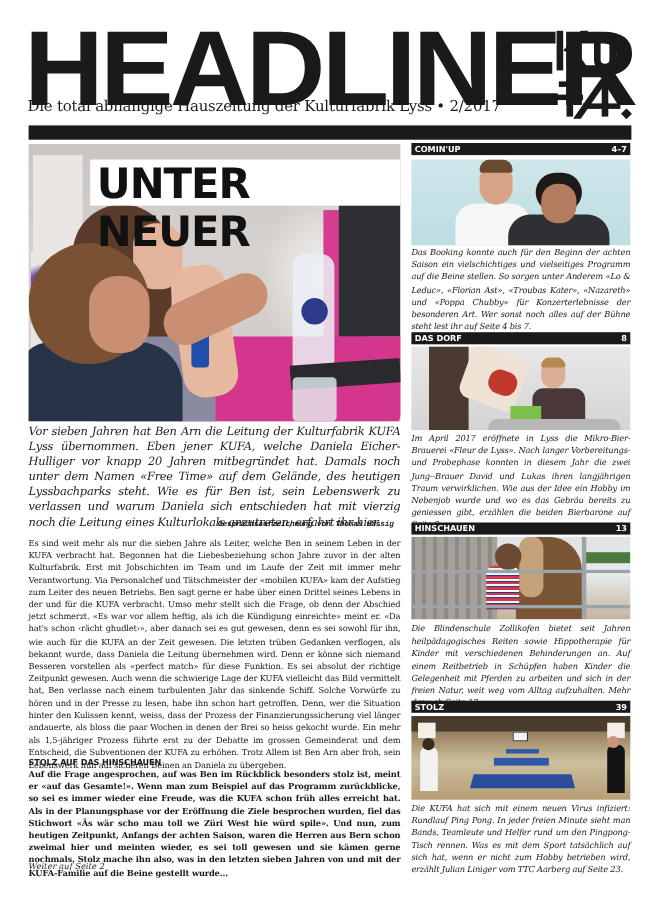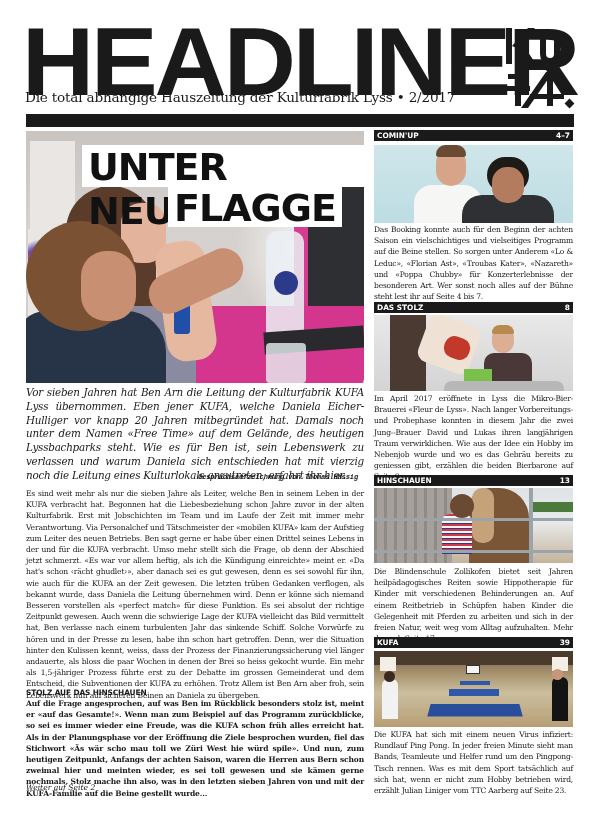--- a/index.html
+++ b/index.html
@@ -85,21 +85,21 @@
   
   .section-bar {
     position: absolute; left: 374px; width: 199px; height: 11px; background: #1a1a1a; color: #fff;
     font-family: "DejaVu Sans", sans-serif; font-weight: bold; font-size: 7.4px; line-height: 11px;
     padding: 0 3px; display: flex; justify-content: space-between;
   }
   .thumb { position: absolute; left: 374px; width: 199px; overflow: hidden; }
   .teaser {
     position: absolute; left: 374px; width: 199px;
     font-family: "DejaVu Serif", serif; font-size: 7.55px; line-height: 11.2px;
-    text-align: justify; letter-spacing: -0.2px;
+    text-align: justify; letter-spacing: -0.2px; font-style: italic;
   }
 
   
   .t1 { top: 145px; height: 78px; background: linear-gradient(180deg,#cfe6ea,#bcdde3); }
   .t1 .p1-head { position:absolute; left:62px; top:3px; width:30px; height:38px; border-radius:15px; background:#d7a489; }
   .t1 .p1-hair { position:absolute; left:62px; top:0px; width:30px; height:12px; border-radius:14px 14px 4px 4px; background:#6b4a34; }
   .t1 .p1-body { position:absolute; left:40px; top:40px; width:68px; height:50px; border-radius:18px 18px 0 0; background:#f6f6f4; }
   .t1 .p2-hair { position:absolute; left:113px; top:12px; width:42px; height:36px; border-radius:21px; background:#1e1a18; }
   .t1 .p2-head { position:absolute; left:118px; top:22px; width:32px; height:36px; border-radius:15px; background:#b47c5e; }
   .t1 .p2-body { position:absolute; left:88px; top:50px; width:92px; height:40px; border-radius:20px 20px 0 0; background:#2f3034; }
@@ -177,21 +177,20 @@
   <div class="bottle"></div>
   <div class="bottle-label"></div>
   <div class="keyboard"></div>
   <div class="man-body"></div>
   <div class="man-head"></div>
   <div class="man-face"></div>
   <div class="man-arm"></div>
   <div class="glass"></div>
 
   <div class="headline-box headline-1">UNTER NEUER</div>
-  <div class="headline-box headline-2">FLAGGE</div>
 </div>
 
 <div class="lead">Vor sieben Jahren hat Ben Arn die Leitung der Kulturfabrik KUFA Lyss übernommen. Eben jener KUFA, welche Daniela Eicher-Hulliger vor knapp 20 Jahren mitbegründet hat. Damals noch unter dem Namen «Free Time» auf dem Gelände, des heutigen Lyssbachparks steht. Wie es für Ben ist, sein Lebenswerk zu verlassen und warum Daniela sich entschieden hat mit vierzig noch die Leitung eines Kulturlokals anzutreten, erfahrt ihr hier.</div>
 <div class="byline">Gesprächsaufzeichnung von Thomas Hässig</div>
 <div class="body-text body-1">Es sind weit mehr als nur die sieben Jahre als Leiter, welche Ben in seinem Leben in der KUFA verbracht hat. Begonnen hat die Liebesbeziehung schon Jahre zuvor in der alten Kulturfabrik. Erst mit Jobschichten im Team und im Laufe der Zeit mit immer mehr Verantwortung. Via Personalchef und Tätschmeister der «mobilen KUFA» kam der Aufstieg zum Leiter des neuen Betriebs. Ben sagt gerne er habe über einen Drittel seines Lebens in der und für die KUFA verbracht. Umso mehr stellt sich die Frage, ob denn der Abschied jetzt schmerzt. «Es war vor allem heftig, als ich die Kündigung einreichte» meint er. «Da hat's schon ‹rächt ghudlet›», aber danach sei es gut gewesen, denn es sei sowohl für ihn, wie auch für die KUFA an der Zeit gewesen. Die letzten trüben Gedanken verflogen, als bekannt wurde, dass Daniela die Leitung übernehmen wird. Denn er könne sich niemand Besseren vorstellen als «perfect match» für diese Funktion. Es sei absolut der richtige Zeitpunkt gewesen. Auch wenn die schwierige Lage der KUFA vielleicht das Bild vermittelt hat, Ben verlasse nach einem turbulenten Jahr das sinkende Schiff. Solche Vorwürfe zu hören und in der Presse zu lesen, habe ihn schon hart getroffen. Denn, wer die Situation hinter den Kulissen kennt, weiss, dass der Prozess der Finanzierungssicherung viel länger andauerte, als bloss die paar Wochen in denen der Brei so heiss gekocht wurde. Ein mehr als 1,5-jähriger Prozess führte erst zu der Debatte im grossen Gemeinderat und dem Entscheid, die Subventionen der KUFA zu erhöhen. Trotz Allem ist Ben Arn aber froh, sein Lebenswerk nun auf sicheren Beinen an Daniela zu übergeben.</div>
 <div class="subhead">STOLZ AUF DAS HINSCHAUEN</div>
 <div class="body-text body-2">Auf die Frage angesprochen, auf was Ben im Rückblick besonders stolz ist, meint er «auf das Gesamte!». Wenn man zum Beispiel auf das Programm zurückblicke, so sei es immer wieder eine Freude, was die KUFA schon früh alles erreicht hat. Als in der Planungsphase vor der Eröffnung die Ziele besprochen wurden, fiel das Stichwort «Äs wär scho mau toll we Züri West hie würd spile». Und nun, zum heutigen Zeitpunkt, Anfangs der achten Saison, waren die Herren aus Bern schon zweimal hier und meinten wieder, es sei toll gewesen und sie kämen gerne nochmals. Stolz mache ihn also, was in den letzten sieben Jahren von und mit der KUFA-Familie auf die Beine gestellt wurde...</div>
 <div class="continued">Weiter auf Seite 2</div>
 
 <div class="section-bar" style="top:130px">
@@ -202,21 +201,21 @@
   <div class="p1-body"></div>
   <div class="p1-head"></div>
   <div class="p1-hair"></div>
   <div class="p2-body"></div>
   <div class="p2-hair"></div>
   <div class="p2-head"></div>
 </div>
 <div class="teaser" style="top:224px">Das Booking konnte auch für den Beginn der achten Saison ein vielschichtiges und vielseitiges Programm auf die Beine stellen. So sorgen unter Anderem «Lo &amp; Leduc», «Florian Ast», «Troubas Kater», «Nazareth» und «Poppa Chubby» für Konzerterlebnisse der besonderen Art. Wer sonst noch alles auf der Bühne steht lest ihr auf Seite 4 bis 7.</div>
 
 <div class="section-bar" style="top:302px">
-  <span>DAS STOLZ</span>
+  <span>DAS DORF</span>
   <span>8</span>
 </div>
 <div class="thumb t2">
   <div class="arm"></div>
   <div class="sack"></div>
   <div class="sack-print"></div>
   <div class="man-body"></div>
   <div class="man-head"></div>
   <div class="man-hair"></div>
   <div class="bucket"></div>
@@ -235,21 +234,21 @@
   <div class="mane"></div>
   <div class="girl-body"></div>
   <div class="girl-hair"></div>
   <div class="rail1"></div>
   <div class="rail2"></div>
   <div class="post"></div>
 </div>
 <div class="teaser" style="top:566px">Die Blindenschule Zollikofen bietet seit Jahren heilpädagogisches Reiten sowie Hippotherapie für Kinder mit verschiedenen Behinderungen an. Auf einem Reitbetrieb in Schüpfen haben Kinder die Gelegenheit mit Pferden zu arbeiten und sich in der freien Natur, weit weg vom Alltag aufzuhalten. Mehr dazu ab Seite 17.</div>
 
 <div class="section-bar" style="top:637px">
-  <span>KUFA</span>
+  <span>STOLZ</span>
   <span>39</span>
 </div>
 <div class="thumb t4">
   <div class="ceiling"></div>
   <div class="window"></div>
   <div class="window2"></div>
   <div class="board"></div>
   <div class="table3"></div>
   <div class="table2"></div>
   <div class="table1"></div>

